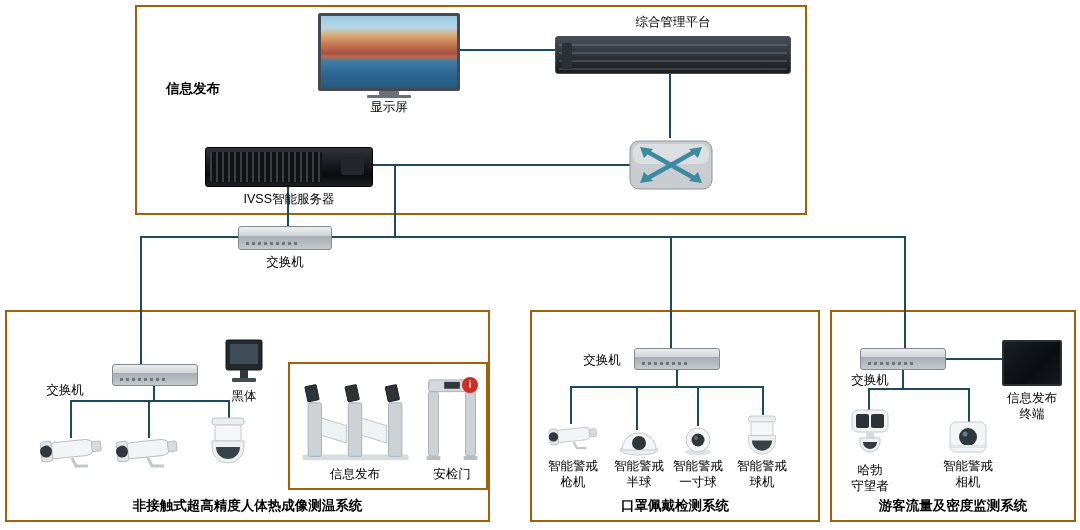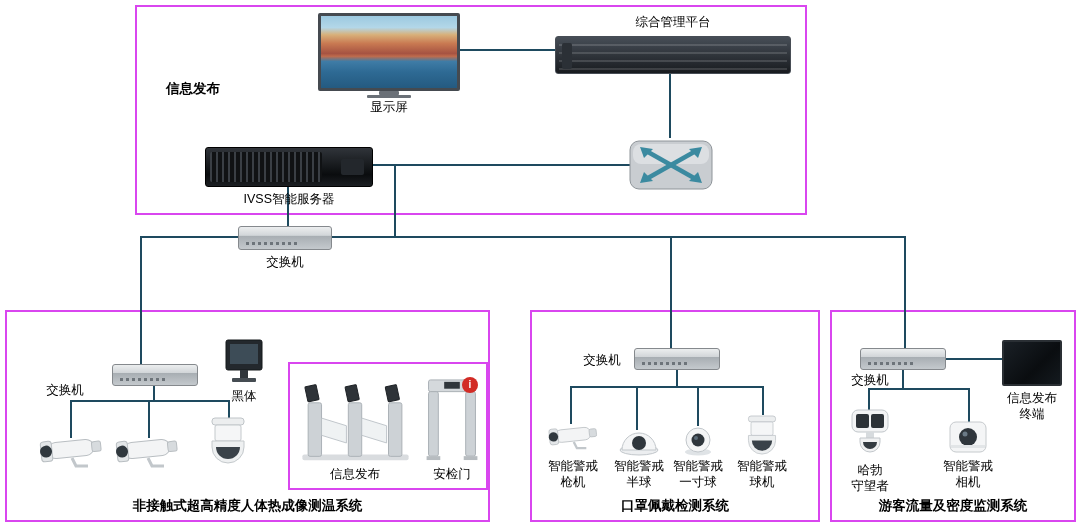--- a/index.html
+++ b/index.html
@@ -1,19 +1,19 @@
 <!DOCTYPE html>
 <html><head>
 <meta charset="utf-8">
 <style>
   *{box-sizing:border-box}
   html,body{margin:0;padding:0;background:#fff}
   body{font-family:"Liberation Sans",sans-serif;color:#000}
   .canvas{position:relative;width:1080px;height:530px;background:#fff;overflow:hidden}
-  .frame{position:absolute;border:2px solid #d946ef;z-index:0;background:transparent}
+  .frame{position:absolute;border:2px solid #a16207;z-index:0;background:transparent}
   .h,.v{position:absolute;background:#1e4a5f;z-index:1}
   .h{height:2px}
   .v{width:2px}
   .dev{position:absolute;z-index:2}
   .lbl{position:absolute;z-index:3;font-size:12.5px;line-height:1.3;text-align:center;white-space:pre-line;color:#000}
   .bold{font-weight:bold;font-size:13.5px}
   .title{position:absolute;z-index:3;left:0;width:100%;bottom:5px;text-align:center;font-weight:bold;font-size:13.5px;color:#000}
   
   .sw{border-radius:3px;border:1px solid #85898d;
       background:linear-gradient(180deg,#eceeef 0%,#d2d6d9 38%,#a8aeb3 42%,#c4c9cd 100%)}

